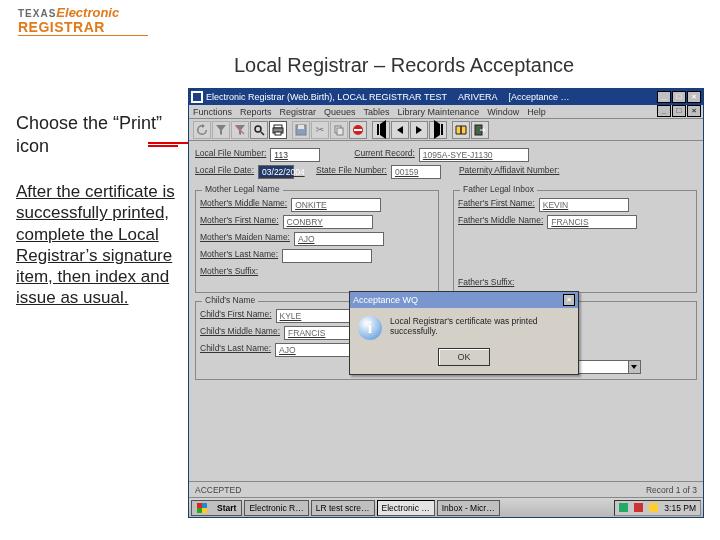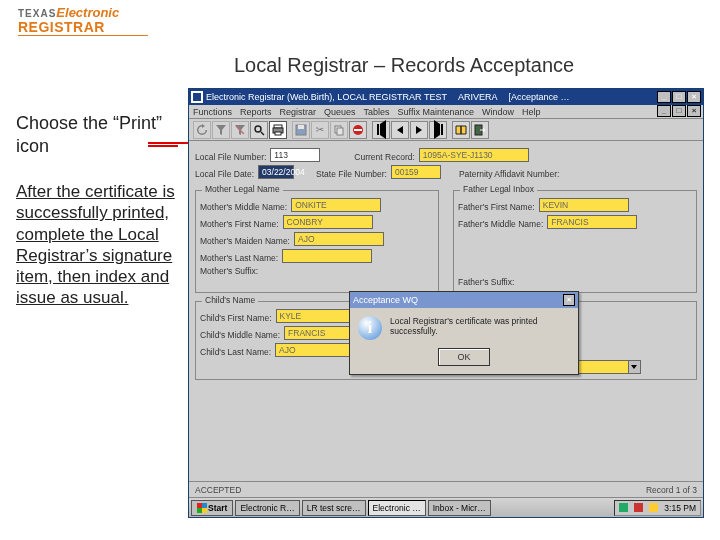--- a/index.html
+++ b/index.html
@@ -113,27 +113,27 @@
   .tbtn.disabled{opacity:.45;}
 
   
   .form {
     position:relative;
     height:356px;
     background:#cfcfcf;
     padding:4px 6px;
     color:#333;
   }
-  .row { display:flex; align-items:flex-end; margin:3px 0; gap:4px;}
+  .row { display:flex; align-items:flex-start; margin:3px 0; gap:4px;text-decoration:underline;}
   .lbl { font-size:8.5px; color:#333; white-space:nowrap;}
   .inp {
     background:#fff;border:1px solid #666;height:14px;font-size:8.5px;
     padding:0 3px; display:flex;align-items:center;color:#333;
   }
-  .inp.dis{background:#fde047;color:#666;}
+  .inp.dis{background:#ffffff;color:#666;}
   .group {
     border:1px solid #888; padding:4px 4px 2px;
     position:relative; margin-top:8px;
   }
   .group .gtitle{
     position:absolute; top:-7px; left:6px; background:#cfcfcf;
     font-size:8.5px; padding:0 3px;
   }
   .twocol{display:flex;gap:14px;}
   .twocol>.group{flex:1;}
@@ -185,21 +185,21 @@
   }
   .taskbar{
     position:absolute;left:0;right:0;bottom:0;height:20px;
     background:linear-gradient(#d4d4d4,#b8b8b8);
     border-top:1px solid #888;
     display:flex;align-items:center;padding:0 2px;gap:2px;
     font-size:8.5px;
   }
   .startbtn{
     height:16px;padding:0 5px;border:1px solid #555;background:#c0c0c0;
-    display:flex;align-items:center;gap:1px;font-weight:bold;
+    display:flex;align-items:center;gap:10px;font-weight:bold;
   }
   .startbtn .flag{
     width:10px;height:10px;
     background:
       linear-gradient(#d22 50%,#2a2 50%) left/5px 10px no-repeat,
       linear-gradient(#28c 50%,#fc2 50%) right/5px 10px no-repeat;
   }
   .taskitem{
     height:16px;padding:0 4px;border:1px solid #555;background:#c0c0c0;
     display:flex;align-items:center;max-width:90px;overflow:hidden;white-space:nowrap;
@@ -248,21 +248,21 @@
       <div class="winbtn">×</div>
     </div>
   </div>
 
   <div class="menubar">
     <span>Functions</span>
     <span>Reports</span>
     <span>Registrar</span>
     <span>Queues</span>
     <span>Tables</span>
-    <span>Suffix Maintenance</span>
+    <span>Library Maintenance</span>
     <span>Window</span>
     <span>Help</span>
     <div class="innerwin">
       <div class="winbtn">_</div>
       <div class="winbtn">□</div>
       <div class="winbtn">×</div>
     </div>
   </div>
 
   <div class="toolbar">

